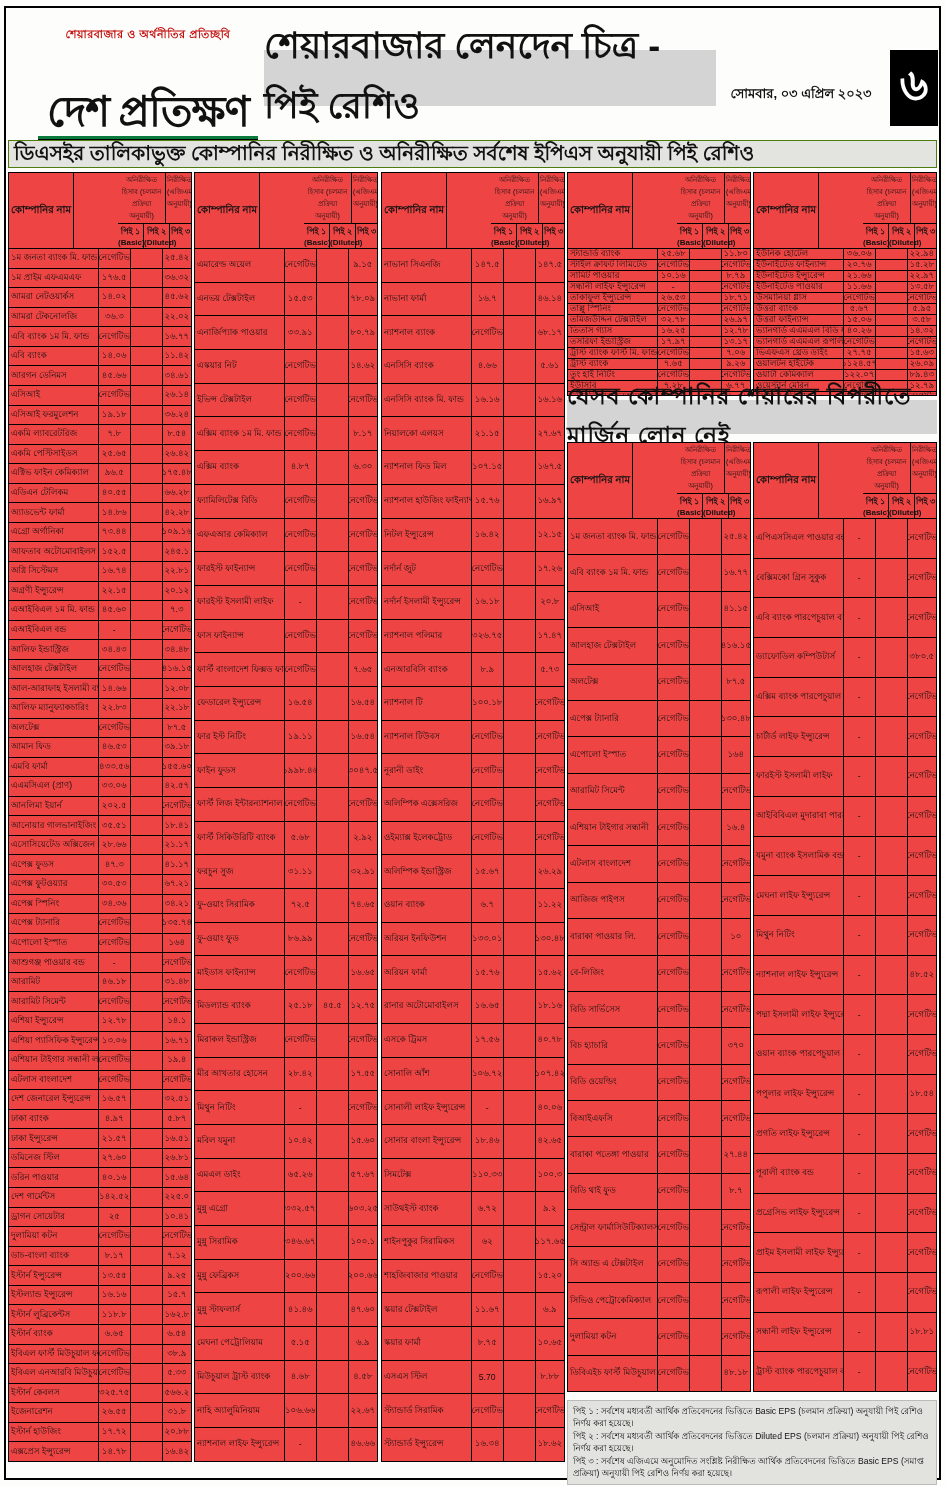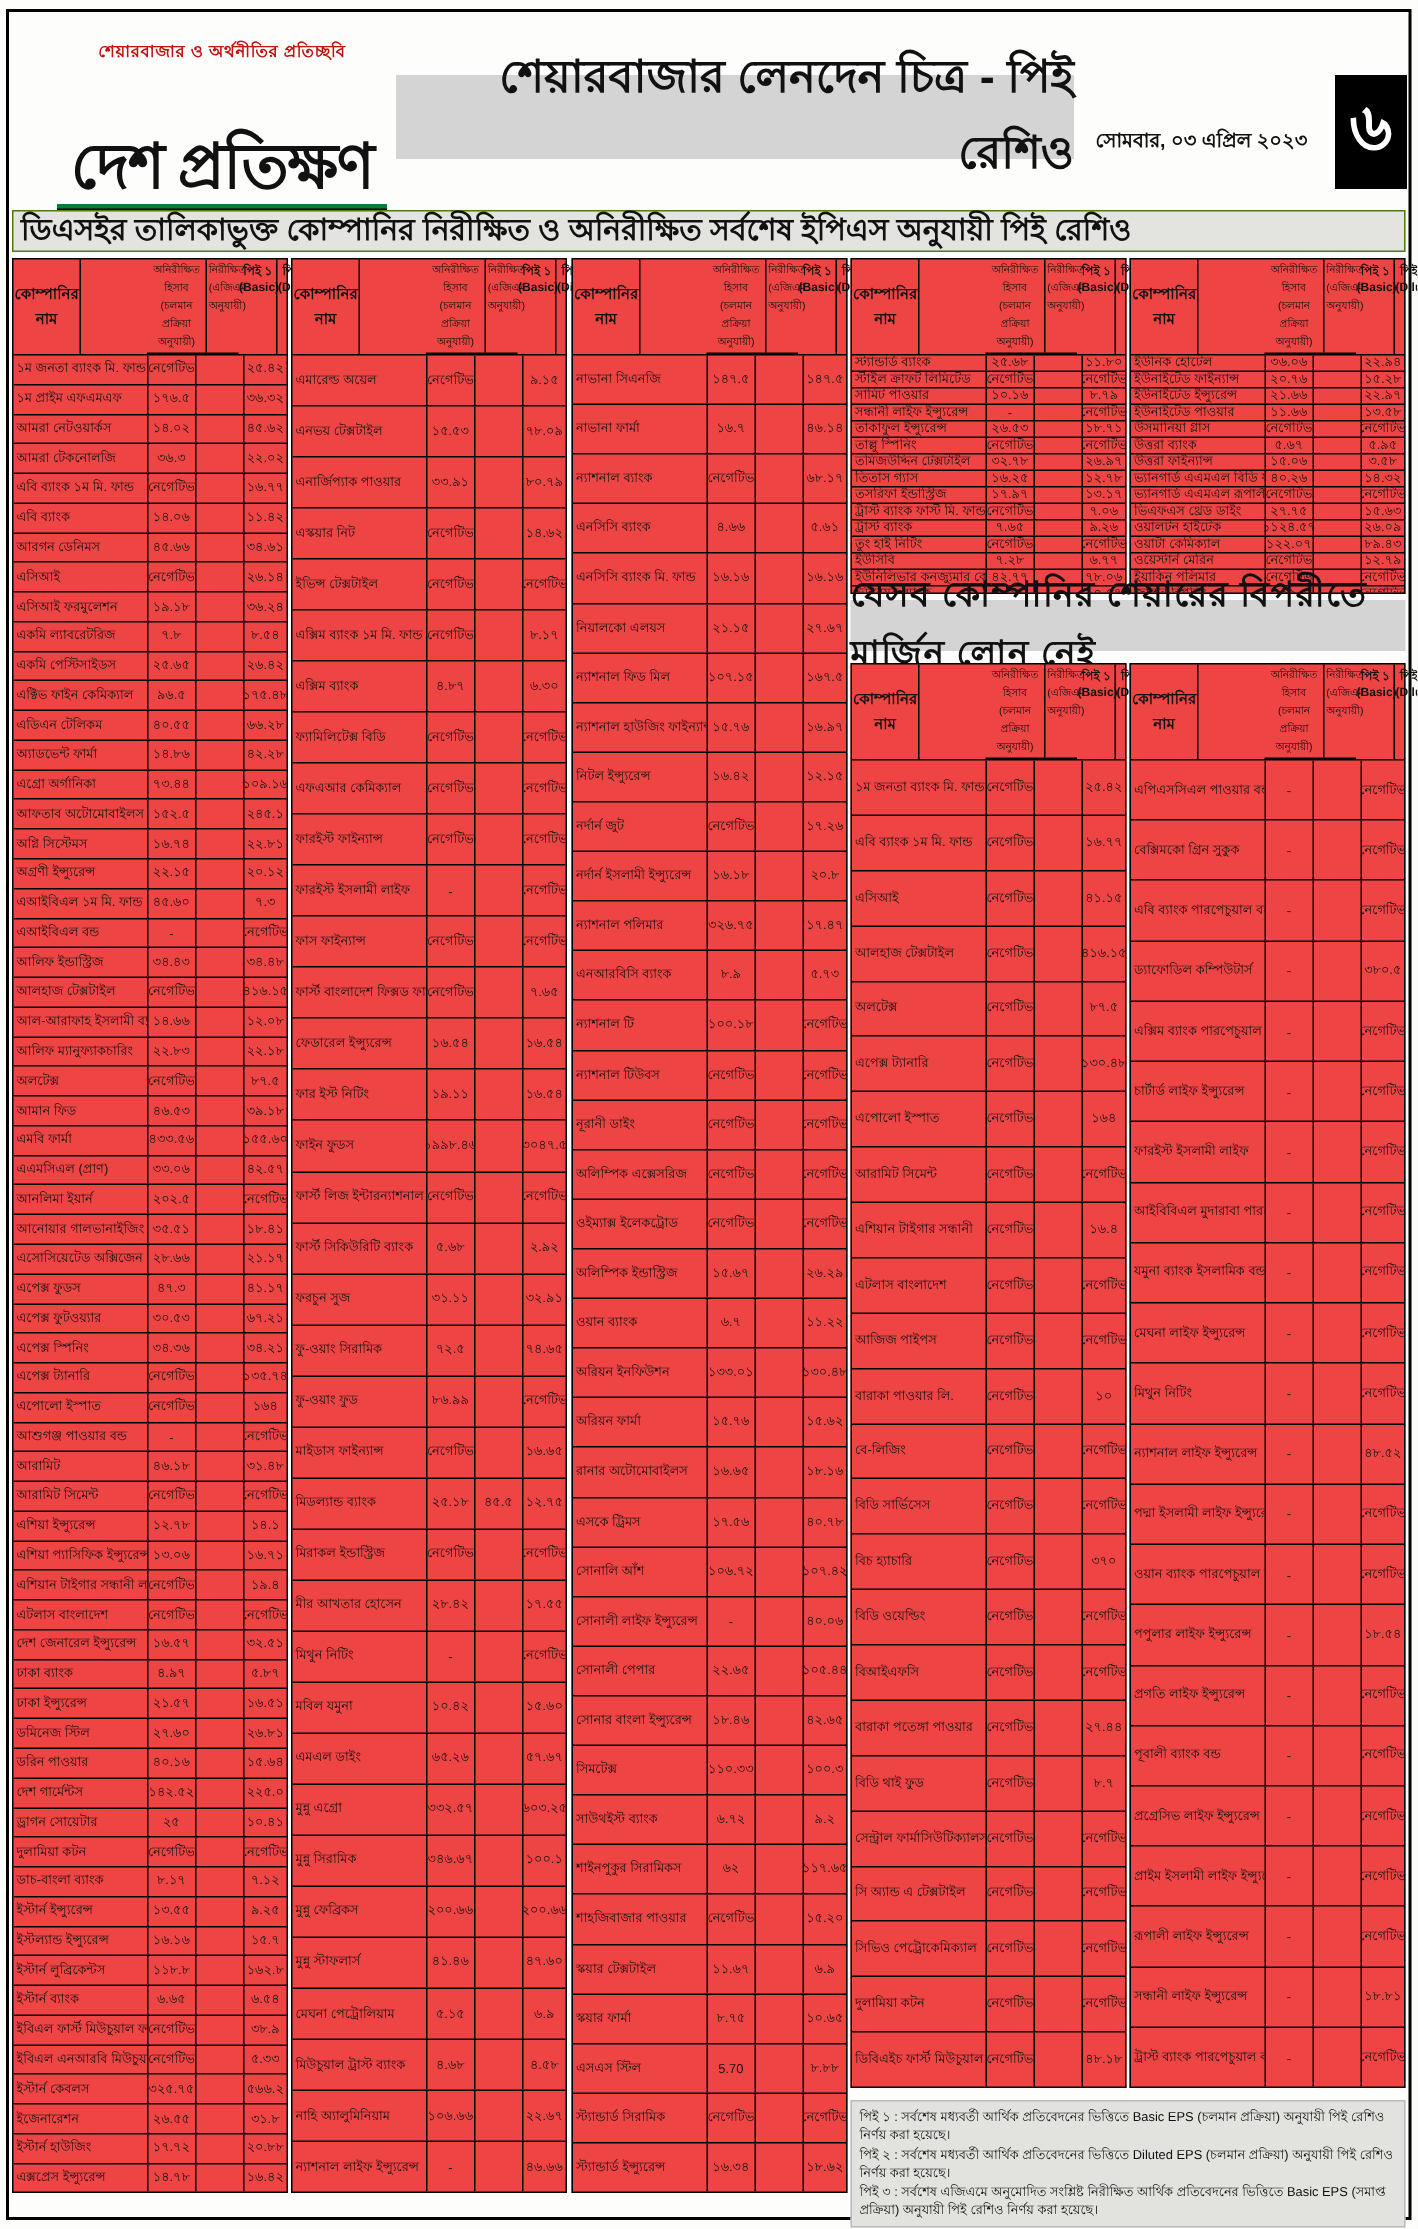--- a/index.html
+++ b/index.html
@@ -3,30 +3,30 @@
 <meta charset="utf-8">
 <style>
   html,body{margin:0;padding:0;background:#f2f2ee;}
   .page{position:relative;width:945px;height:1486px;background:#fdfdfb;font-family:"Liberation Sans",sans-serif;color:#111;overflow:hidden;}
   .frame{position:absolute;left:4px;top:6px;right:4px;bottom:6px;border:2px solid #000;pointer-events:none;}
   
   .logo{position:absolute;left:38px;top:26px;width:220px;text-align:center;}
   .tagline{font-size:11px;color:#c41210;font-weight:bold;letter-spacing:.5px;}
   .logo-title{font-size:42px;font-weight:bold;line-height:1.05;letter-spacing:-1px;font-family:"Liberation Serif",serif;margin-top:45px;}
   .logo-bar{margin-top:2px;background:#000;color:#fff;font-size:10px;font-family:"Liberation Serif",serif;padding:2px 4px;text-align:center;border-top:3px solid #0a7a3d;}
-  .title-box{position:absolute;left:264px;top:50px;width:452px;height:56px;background:#d4d4d4;display:flex;align-items:center;justify-content:center;font-size:30px;font-weight:bold;text-align:right;}
+  .title-box{position:absolute;left:264px;top:50px;width:452px;height:56px;background:#d4d4d4;display:flex;align-items:center;justify-content:center;font-size:36px;font-weight:bold;text-align:left;}
   .date{position:absolute;left:716px;top:84px;width:170px;text-align:center;font-size:13px;font-weight:bold;}
   .pagenum{position:absolute;left:890px;top:50px;width:48px;height:76px;background:#000;color:#fff;display:flex;align-items:center;justify-content:center;font-size:44px;font-weight:bold;}
   .subtitle{position:absolute;left:8px;top:140px;width:929px;height:28px;background:#e3e3e0;border:1px solid #4d7c0f;display:flex;align-items:center;font-size:20px;font-weight:bold;padding-left:5px;box-sizing:border-box;}
   
   .tbl{position:absolute;border:1px solid #000;background:#ef4444;display:flex;flex-direction:column;box-sizing:border-box;}
   .thead{display:flex;flex-direction:column;border-bottom:1px solid #000;}
   .h-top{display:flex;}
   .h-name{width:49%;display:flex;align-items:center;justify-content:center;font-size:10px;font-weight:bold;border-right:1px solid #000;text-align:center;}
-  .h-right{width:51%;display:flex;flex-direction:row;margin-left:44px;}
+  .h-right{width:51%;display:flex;flex-direction:column;margin-left:44px;}
   .h-groups{display:flex;border-bottom:1px solid #000;}
   .h-unaud{width:68.6%;border-right:1px solid #000;font-size:7px;text-align:center;padding:1px;}
   .h-aud{width:31.4%;font-size:7px;text-align:center;padding:1px;}
   .h-subs{display:flex;}
   .h-sub{font-size:8px;font-weight:bold;text-align:center;padding:1px 0;}
   .h-pe1{width:34.3%;border-right:1px solid #000;}
   .h-pe2{width:34.3%;border-right:1px solid #000;}
   .h-pe3{width:31.4%;}
   .rows{flex:1 1 auto;display:flex;flex-direction:column;overflow:hidden;}
   .trow{flex:1 1 auto;display:flex;border-top:1px solid #000;min-height:10px;align-items:stretch;}
@@ -854,26 +854,20 @@
           <span class="c c2"></span>
           <span class="c c3">১০৭.৪২</span>
         </div>
         <div class="trow">
           <span class="c c0">সোনালী লাইফ ইন্স্যুরেন্স</span>
           <span class="c c1">-</span>
           <span class="c c2"></span>
           <span class="c c3">৪০.০৬</span>
         </div>
         <div class="trow">
-          <span class="c c0">সোনালী পেপার</span>
-          <span class="c c1">২২.৬৫</span>
-          <span class="c c2"></span>
-          <span class="c c3">১০৫.৪৪</span>
-        </div>
-        <div class="trow">
           <span class="c c0">সোনার বাংলা ইন্স্যুরেন্স</span>
           <span class="c c1">১৮.৪৬</span>
           <span class="c c2"></span>
           <span class="c c3">৪২.৬৫</span>
         </div>
         <div class="trow">
           <span class="c c0">সিমটেক্স</span>
           <span class="c c1">১১০.৩৩</span>
           <span class="c c2"></span>
           <span class="c c3">১০০.৩</span>

